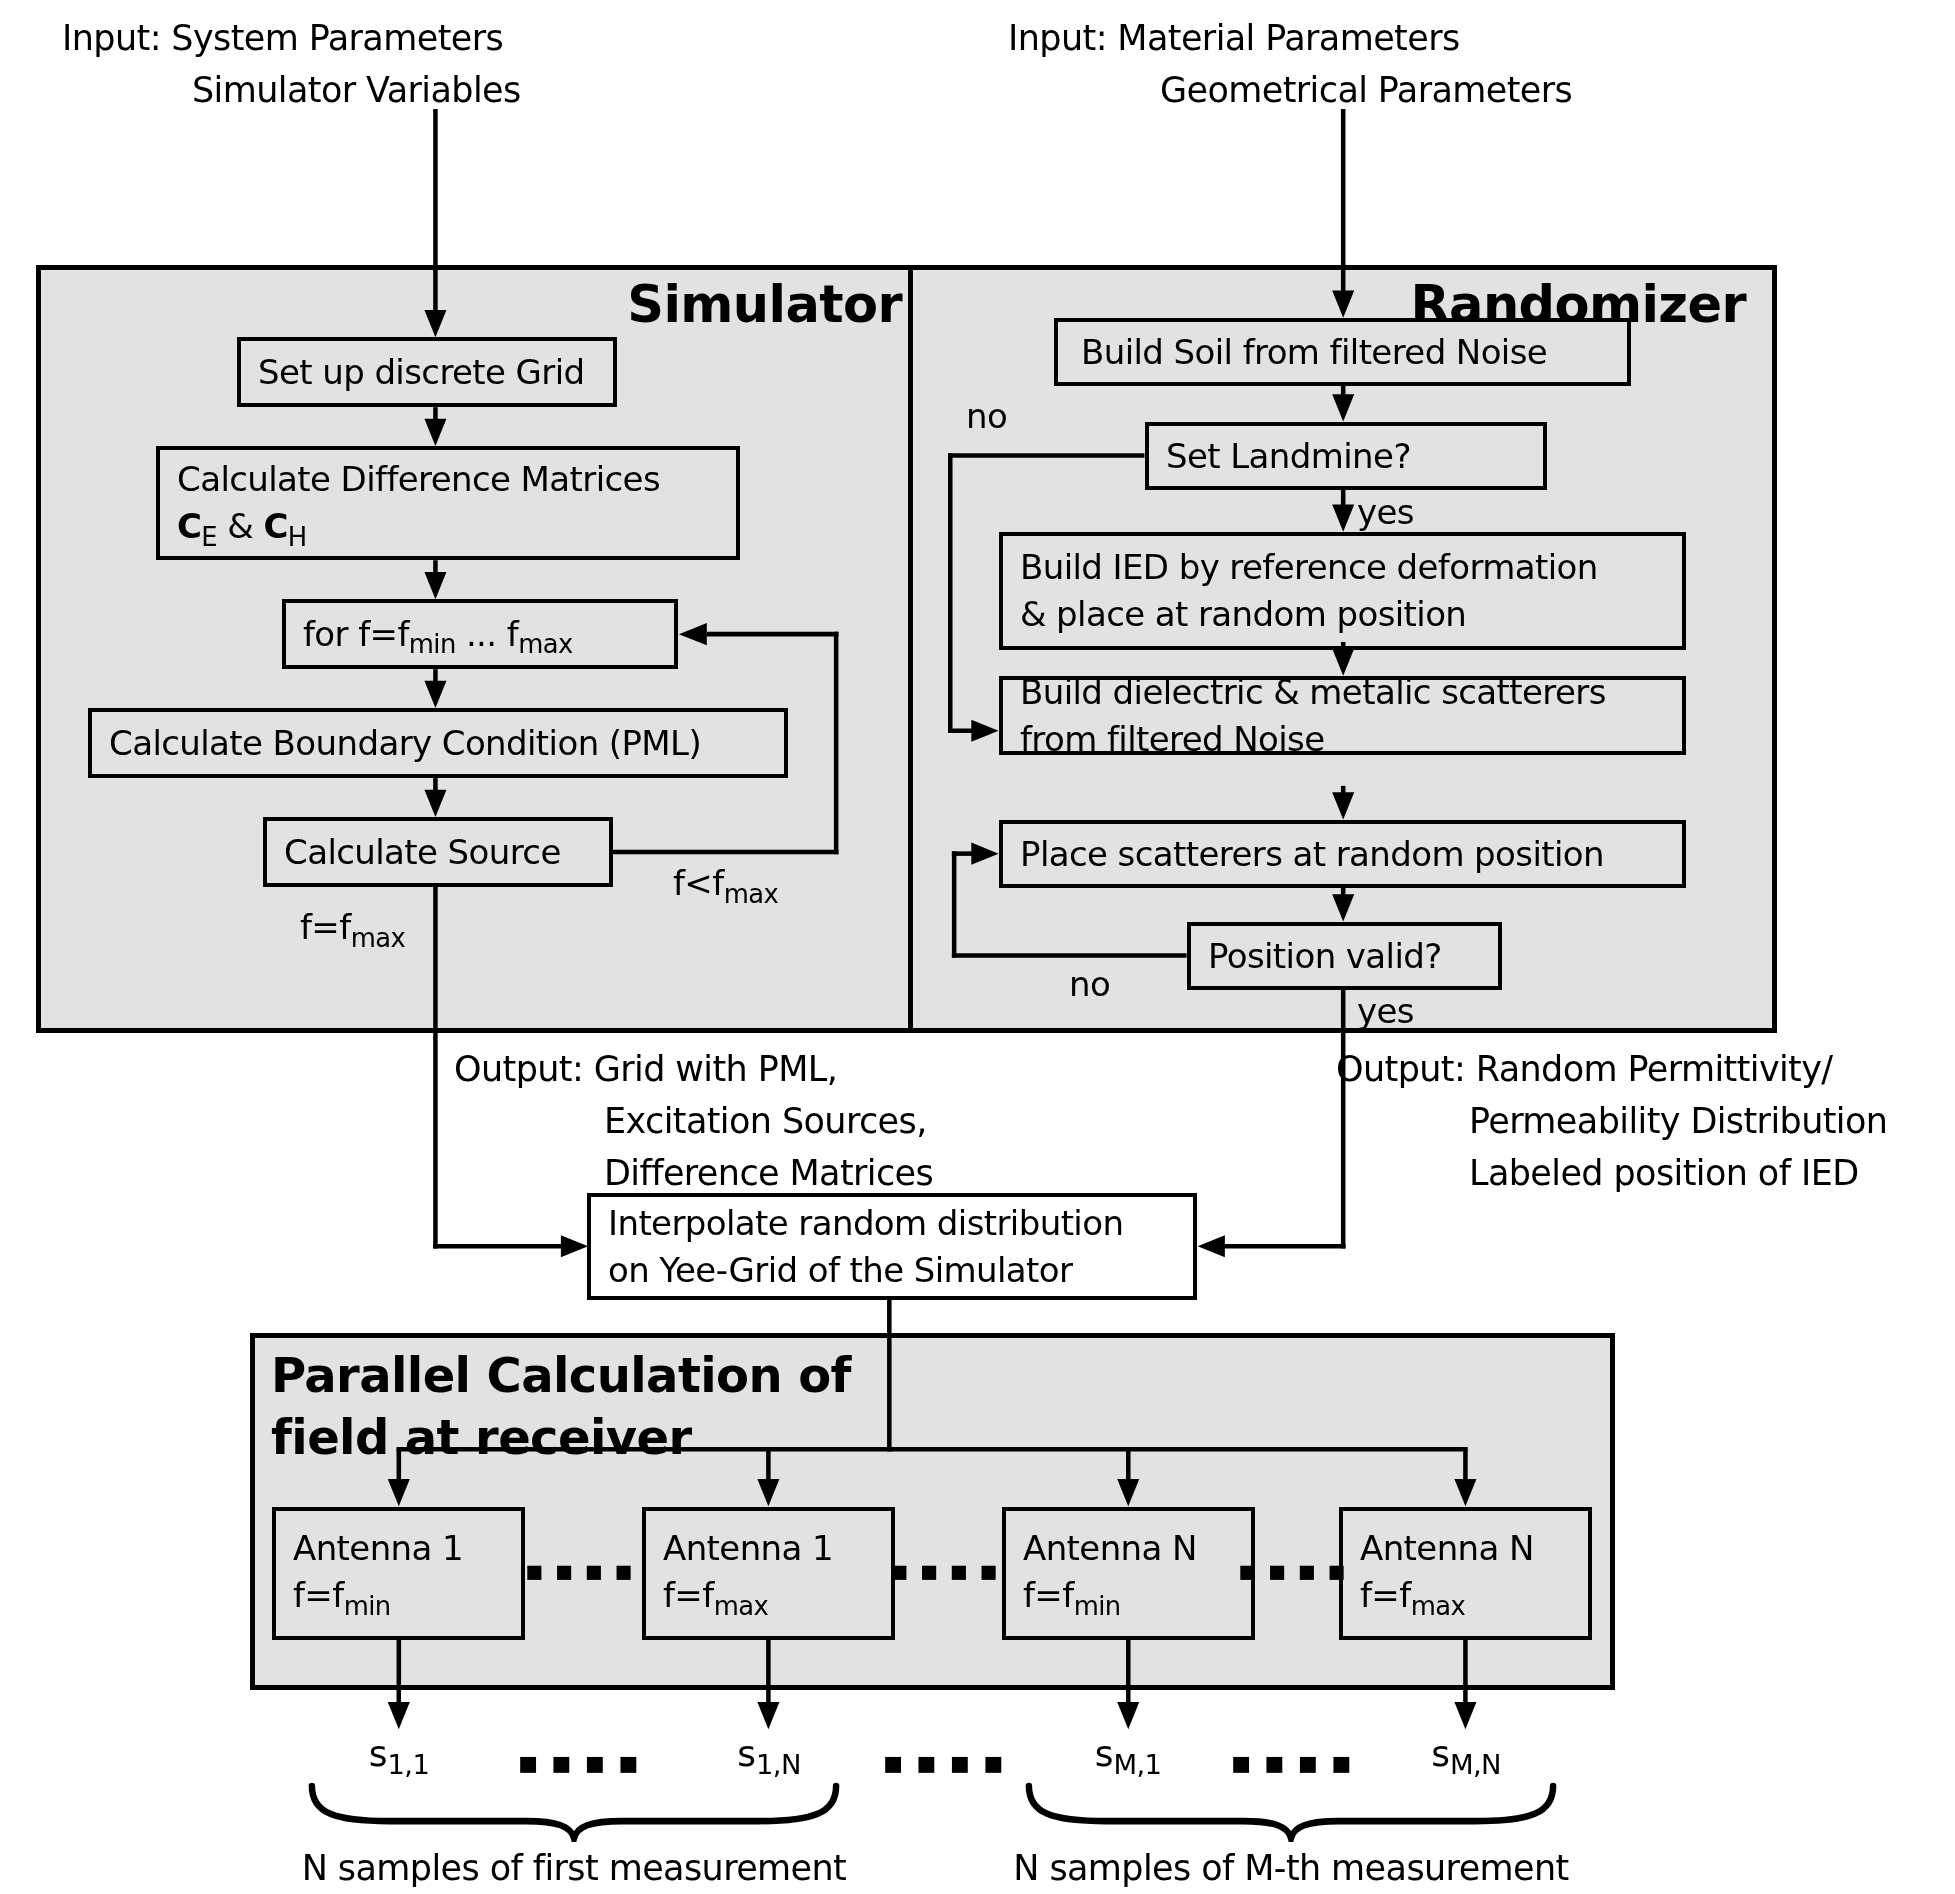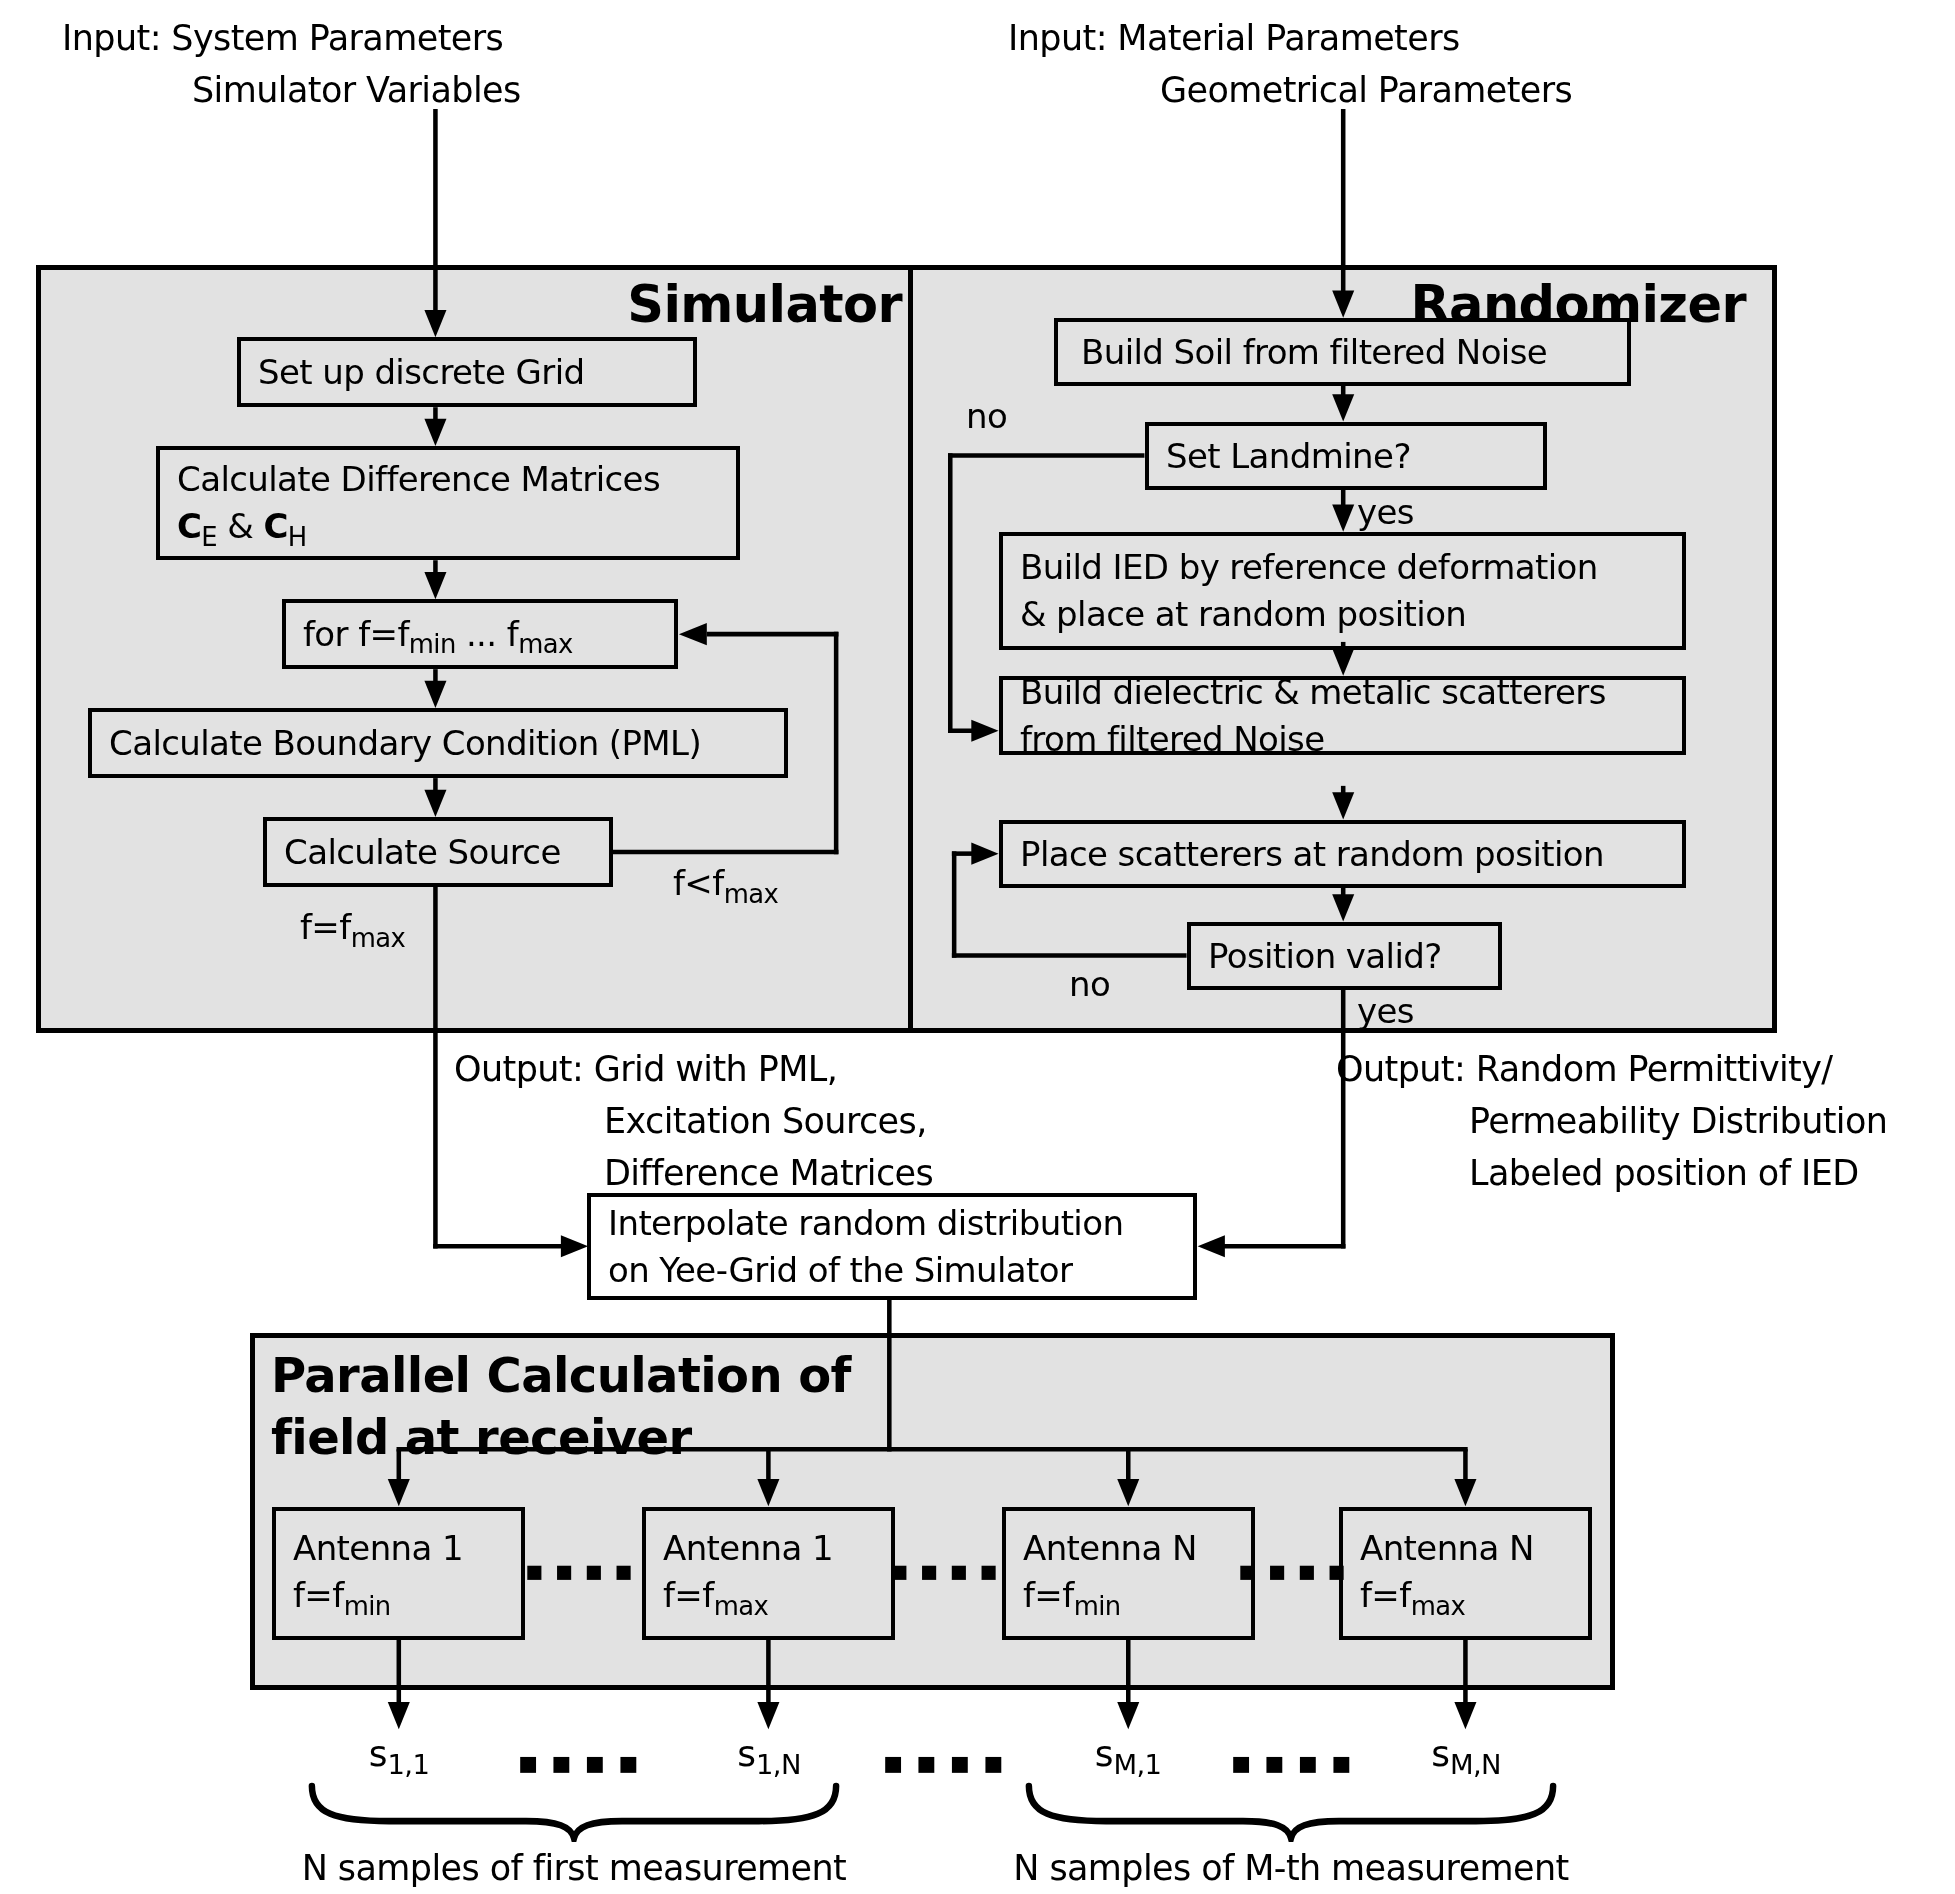--- a/index.html
+++ b/index.html
@@ -36,21 +36,21 @@
     <div style="padding-left:130px;">Simulator Variables</div>
   </div>
   <div class="txt" style="left:1008px; top:11.7px;">
     <div>Input: Material Parameters</div>
     <div style="padding-left:152px;">Geometrical Parameters</div>
   </div>
 
   <div class="panel" style="left:36px; top:265px; width:898px; height:768px;"></div>
   <div class="ptitle" style="right:1053px; top:275px;">Simulator</div>
 
-  <div class="box" style="left:237px; top:337px; width:460px; height:70px;">
+  <div class="box" style="left:237px; top:337px; width:380px; height:70px;">
     <span>Set up discrete Grid</span>
   </div>
 
   <div class="box" style="left:156px; top:446px; width:584px; height:114px;">
     <span>Calculate Difference Matrices</span>
     <span><span class="bc">C</span><span class="sb">E</span>&nbsp;<span>&amp; </span><span class="bc">C</span><span class="sb">H</span></span>
   </div>
 
   <div class="box" style="left:282px; top:599px; width:396px; height:70px;">
     <span><span>for f=f</span><span class="sb">min</span><span> ... f</span><span class="sb">max</span></span>

